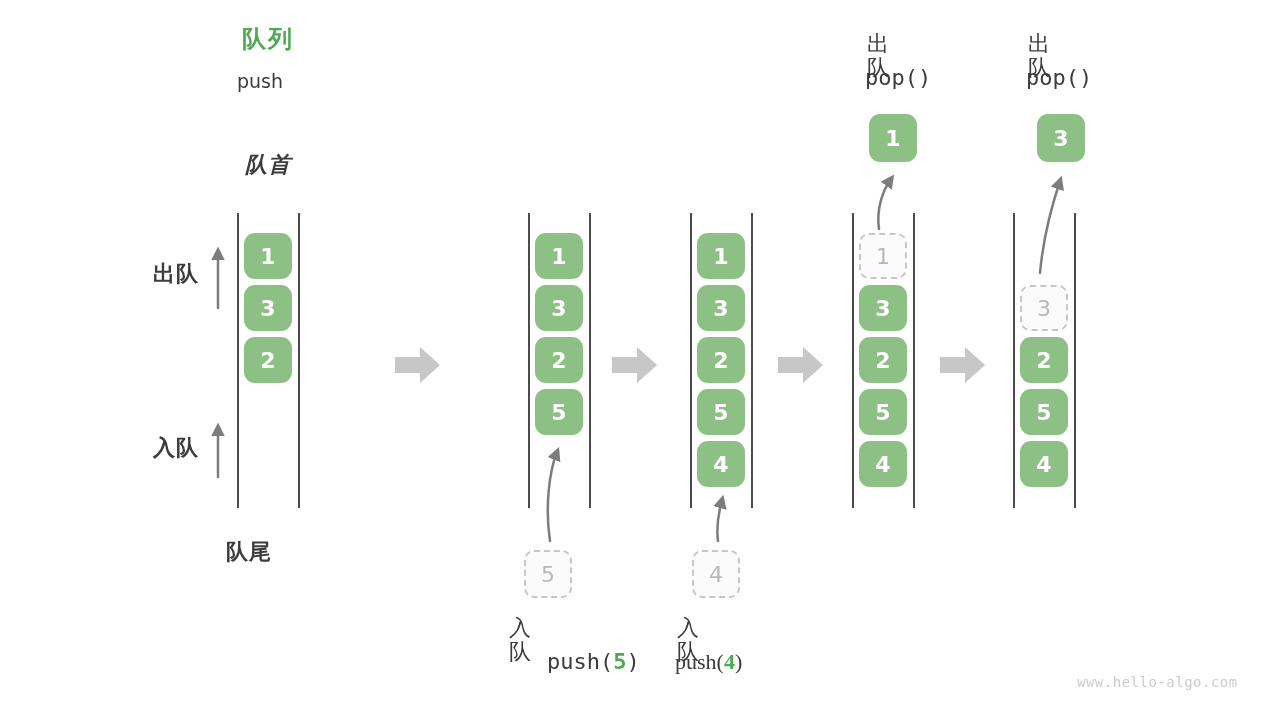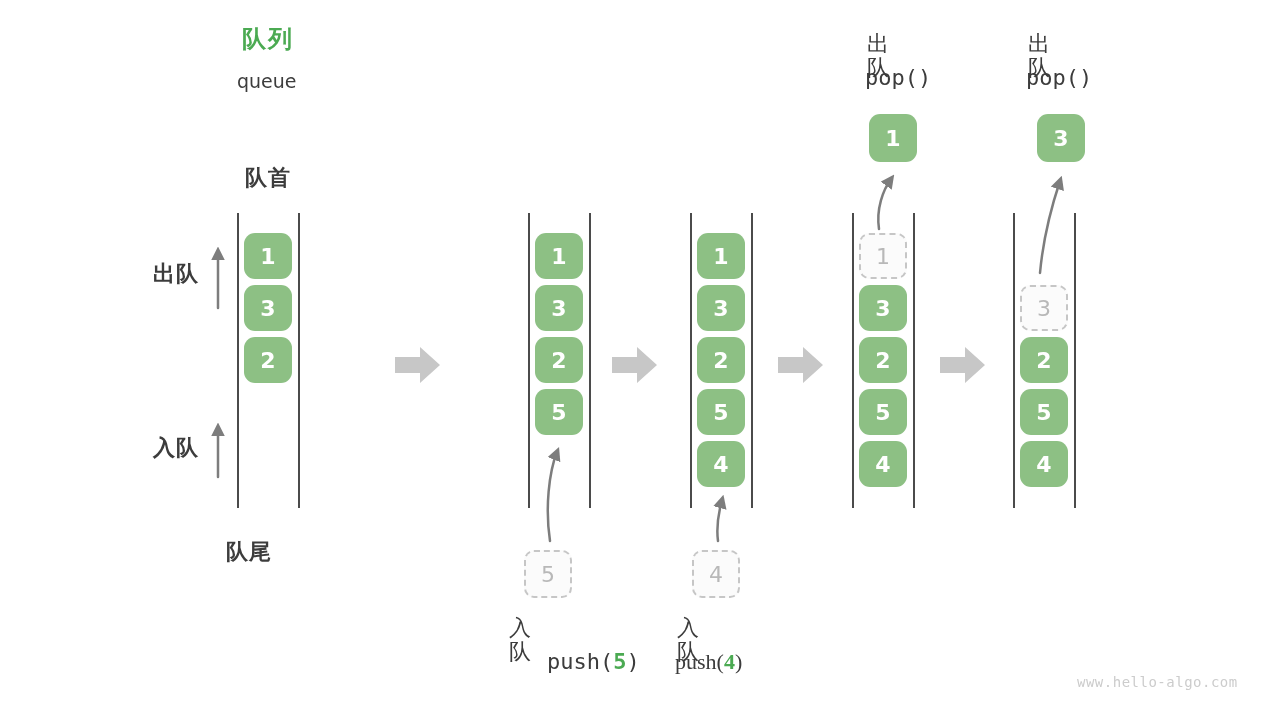--- a/index.html
+++ b/index.html
@@ -40,23 +40,23 @@
     font-family:"DejaVu Sans Mono","Liberation Mono",monospace;
     font-size:14px;color:var(--watermark_gray,#cccccc);letter-spacing:0.5px;
   }
 </style>
 </head>
 <body>
 
 <div class="canvas" id="canvas" style="--accent_green: #4baa52; --box_green: #8dc084; --text_dark: #3c3c3c; --arrow_gray: #7d7d7d; --block_arrow_gray: #c7c7c7; --dashed_gray: #c6c6c6; --dashed_text: #b8b8b8; --rail_dark: #4b4b4b; --watermark_gray: #cccccc;">
 
   <div class="title">队列</div>
-  <div class="subtitle">queue</div>
+  <div class="subtitle">push</div>
 
-  <div class="label-bold" style="left:245px;top:166px;">队首</div>
+  <div class="label-bold" style="left:245px;top:153px;font-style:italic;">队首</div>
   <div class="label-bold" style="left:226px;top:540px;">队尾</div>
   <div class="label-bold" style="left:153px;top:262px;">出队</div>
   <div class="label-bold" style="left:153px;top:436px;">入队</div>
 
   <div id="states-root">
       <div class="abs">
         <div class="rail" style="left: 237px; top: 213px; height: 295px;"></div>
         <div class="rail" style="left: 298px; top: 213px; height: 295px;"></div>
         <div class="qbox" style="left: 244px; top: 233px;">1</div>
         <div class="qbox" style="left: 244px; top: 285px;">3</div>

